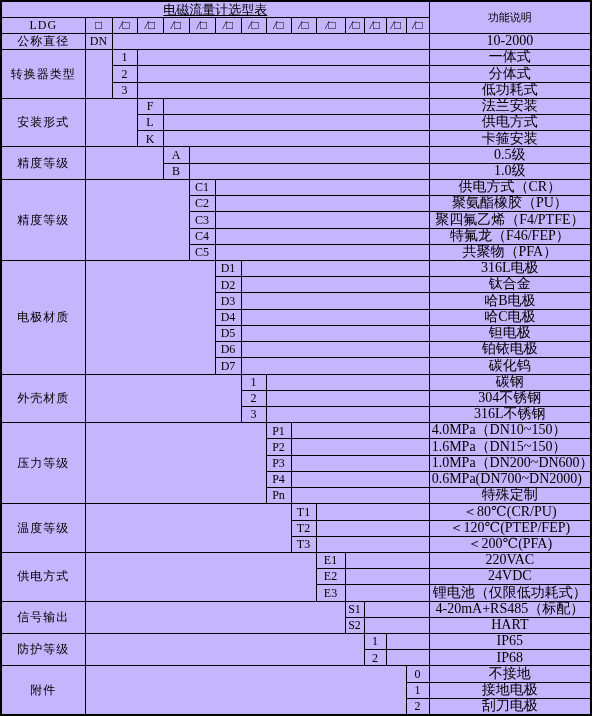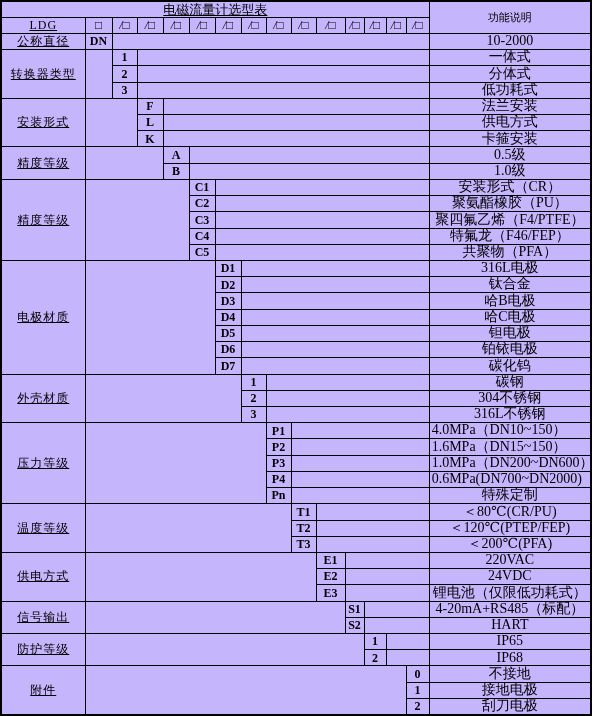--- a/index.html
+++ b/index.html
@@ -18,23 +18,23 @@
     text-align: center;
     vertical-align: middle;
     line-height: 1.05;
     overflow: hidden;
     white-space: nowrap;
   }
   tr { height: 16px; }
   td.title-cell { font-size: 13px; }
   td.title-cell span { text-decoration: underline; }
   td.func-hdr { font-size: 11px; }
-  td.cat { letter-spacing: 1px; text-decoration: underline; }
+  td.cat { letter-spacing: 1px; }
   td.slot, td.boxc { font-style: italic; font-size: 12px; padding: 0; }
-  td.code { font-size: 12px; font-weight: bold; }
+  td.code { font-size: 12px; }
   td.desc { font-size: 14px; }
   td.desc.left { text-align: left; padding-left: 2px; }
 </style>
 </head>
 <body>
 
 <table class="sel">
   <colgroup>
     <col style="width:84px">
     <col style="width:27px">
@@ -132,21 +132,21 @@
     <td class="code">B</td>
     <td colspan="10"></td>
     <td class="desc">1.0级</td>
   </tr>
 
   <tr>
     <td class="cat" rowspan="5">精度等级</td>
     <td rowspan="5" colspan="4"></td>
     <td class="code">C1</td>
     <td colspan="9"></td>
-    <td class="desc">安装形式（CR）</td>
+    <td class="desc">供电方式（CR）</td>
   </tr>
   <tr>
     <td class="code">C2</td>
     <td colspan="9"></td>
     <td class="desc">聚氨酯橡胶（PU）</td>
   </tr>
   <tr>
     <td class="code">C3</td>
     <td colspan="9"></td>
     <td class="desc">聚四氟乙烯（F4/PTFE）</td>

